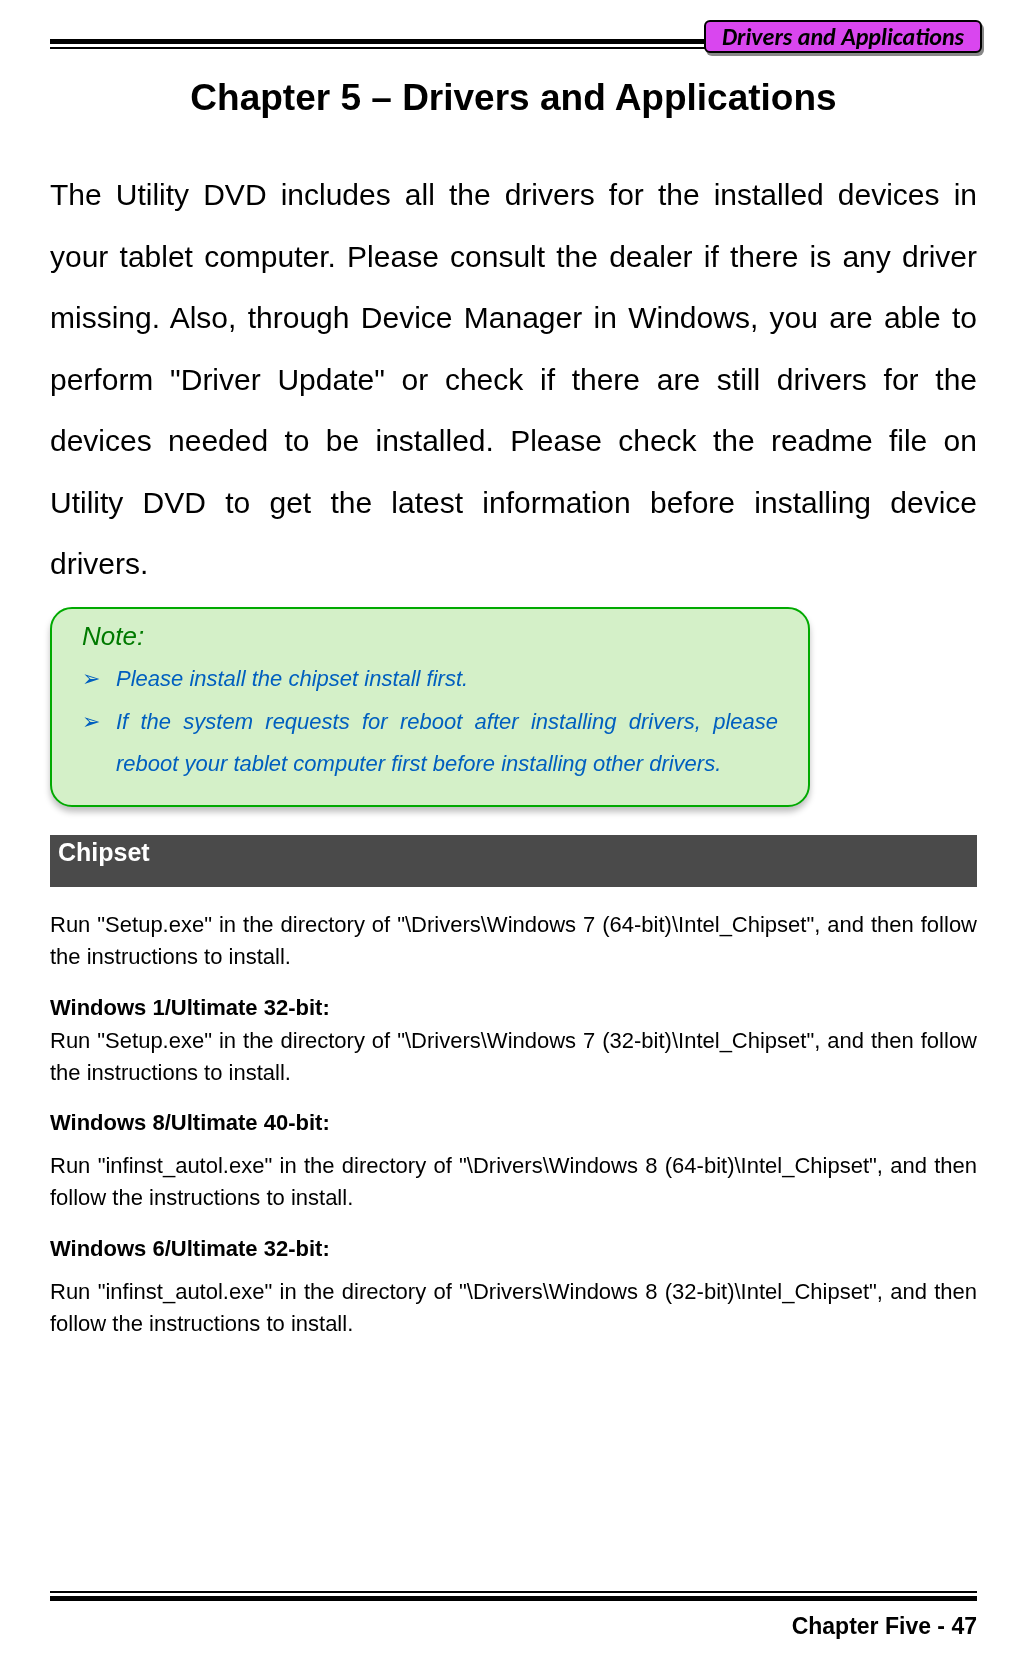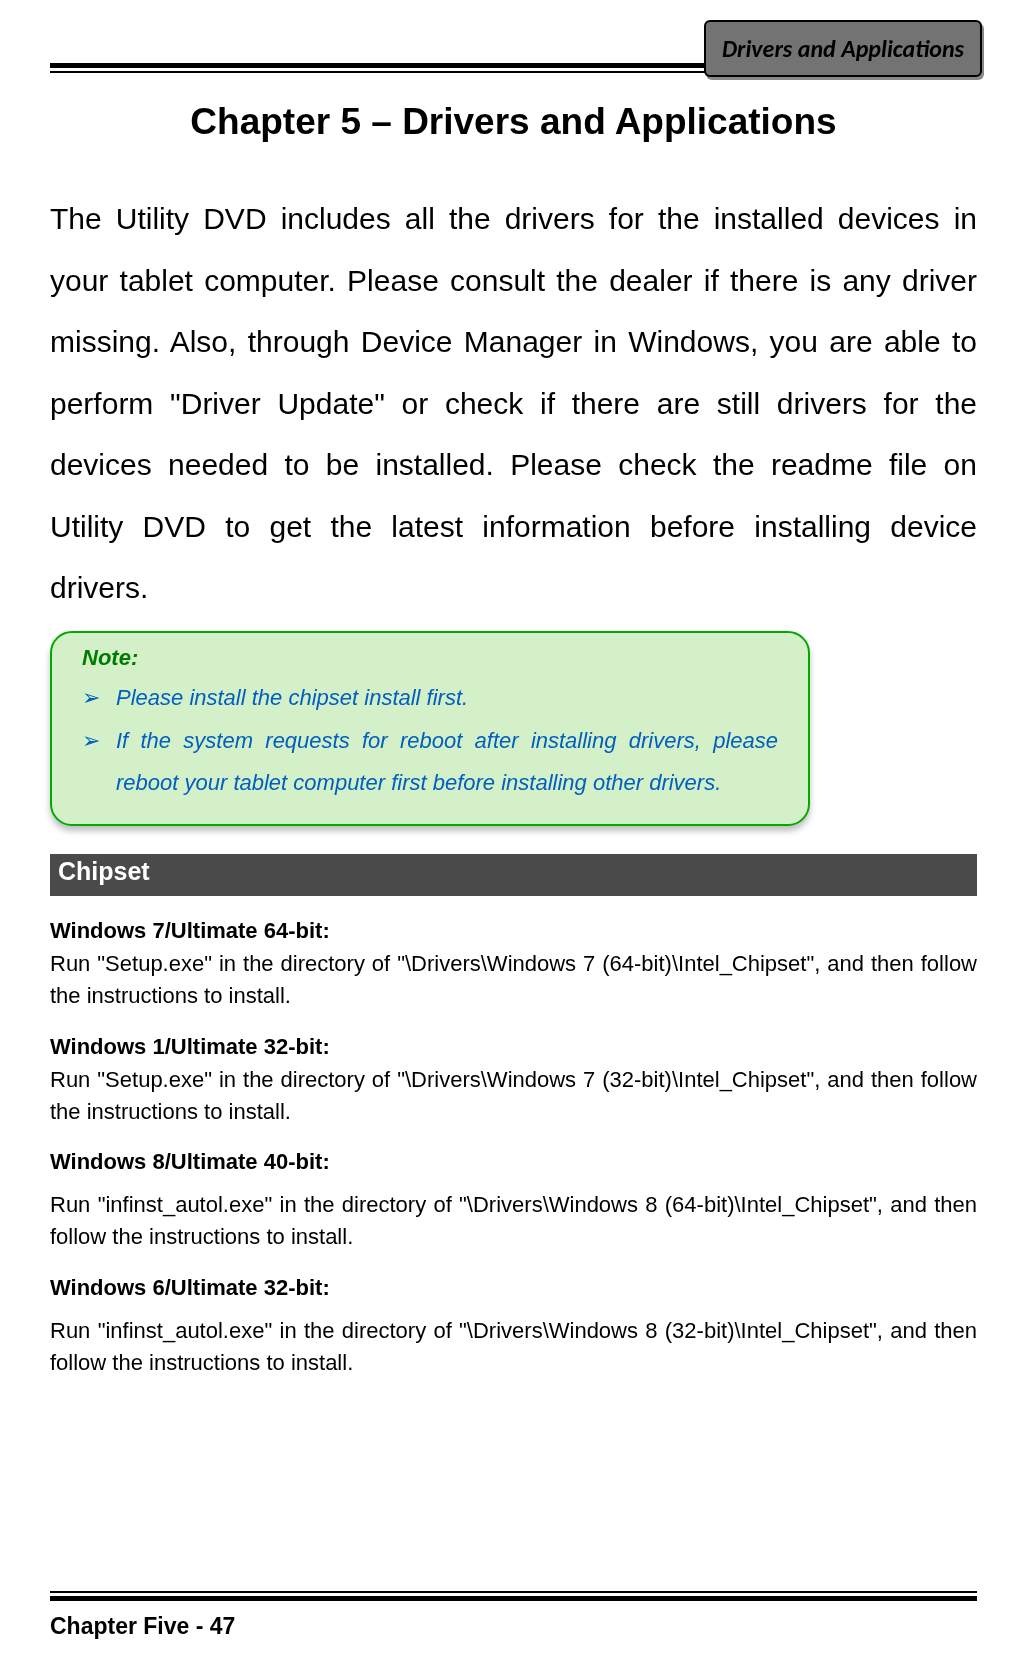--- a/index.html
+++ b/index.html
@@ -21,27 +21,27 @@
   }
   .header-row {
     display: flex;
     justify-content: flex-end;
     margin-bottom: 8px;
     position: relative;
   }
   .header-badge {
     border: 2px solid #000;
     border-radius: 6px;
-    padding: 12px 16px;
+    padding: 0 16px;
     font-family: Calibri, Arial, sans-serif;
     font-style: italic;
     font-weight: bold;
     font-size: 24px;
     box-shadow: 2px 3px 0 #888;
-    background: #737373;
+    background: #d946ef;
     position: relative;
     z-index: 2;
     margin-right: -5px;
   }
   .top-rule {
     margin-top: -22px;
     border-top: 5px solid #000;
     border-bottom: 2px solid #000;
     height: 0;
     padding-top: 3px;
@@ -65,22 +65,22 @@
     border-radius: 22px;
     background: #d4f0c8;
     width: 760px;
     padding: 12px 30px 18px 30px;
     margin: 0 0 28px 0;
     font-style: italic;
     box-shadow: 0 5px 6px rgba(0,0,0,0.25);
   }
   .note-title {
     color: #007a00;
-    font-weight: bold;
-    font-size: 22px;
+    font-weight: normal;
+    font-size: 26px;
     margin-bottom: 6px;
   }
   .note-list {
     list-style: none;
     padding: 0;
     margin: 0;
   }
   .note-list li {
     display: flex;
     color: #005fbf;
@@ -95,21 +95,21 @@
   }
   .note-list li .txt {
     flex: 1;
     text-align: justify;
   }
   .section-bar {
     background: #4a4a4a;
     color: #fff;
     font-size: 25px;
     font-weight: bold;
-    padding: 3px 8px 10px 8px;
+    padding: 3px 8px 20px 8px;
     margin-bottom: 22px;
   }
   .os-block {
     margin-bottom: 22px;
   }
   .os-heading {
     font-weight: bold;
     font-size: 22px;
     margin: 0 0 4px 0;
   }
@@ -127,21 +127,21 @@
     padding-bottom: 20px;
   }
   .bottom-rule {
     border-top: 2px solid #000;
     border-bottom: 5px solid #000;
     height: 0;
     padding-top: 3px;
     margin-bottom: 12px;
   }
   .footer-text {
-    text-align: left;
+    text-align: right;
     font-weight: bold;
     font-size: 23px;
   }
 </style>
 </head>
 <body>
 
 <div class="page">
 
   <div class="header-row">
@@ -163,21 +163,20 @@
       <li>
         <span class="bullet">➢</span>
         <span class="txt">If the system requests for reboot after installing drivers, please reboot your tablet computer first before installing other drivers.</span>
       </li>
     </ul>
   </div>
 
   <div class="section-bar">Chipset</div>
 
   <div class="os-block">
-    <div class="os-heading">Windows 7/Ultimate 64-bit:</div>
     <div class="os-text">Run "Setup.exe" in the directory of "\Drivers\Windows 7 (64-bit)\Intel_Chipset", and then follow the instructions to install.</div>
   </div>
 
   <div class="os-block">
     <div class="os-heading">Windows 1/Ultimate 32-bit:</div>
     <div class="os-text">Run "Setup.exe" in the directory of "\Drivers\Windows 7 (32-bit)\Intel_Chipset", and then follow the instructions to install.</div>
   </div>
 
   <div class="os-block">
     <div class="os-heading spaced">Windows 8/Ultimate 40-bit:</div>

